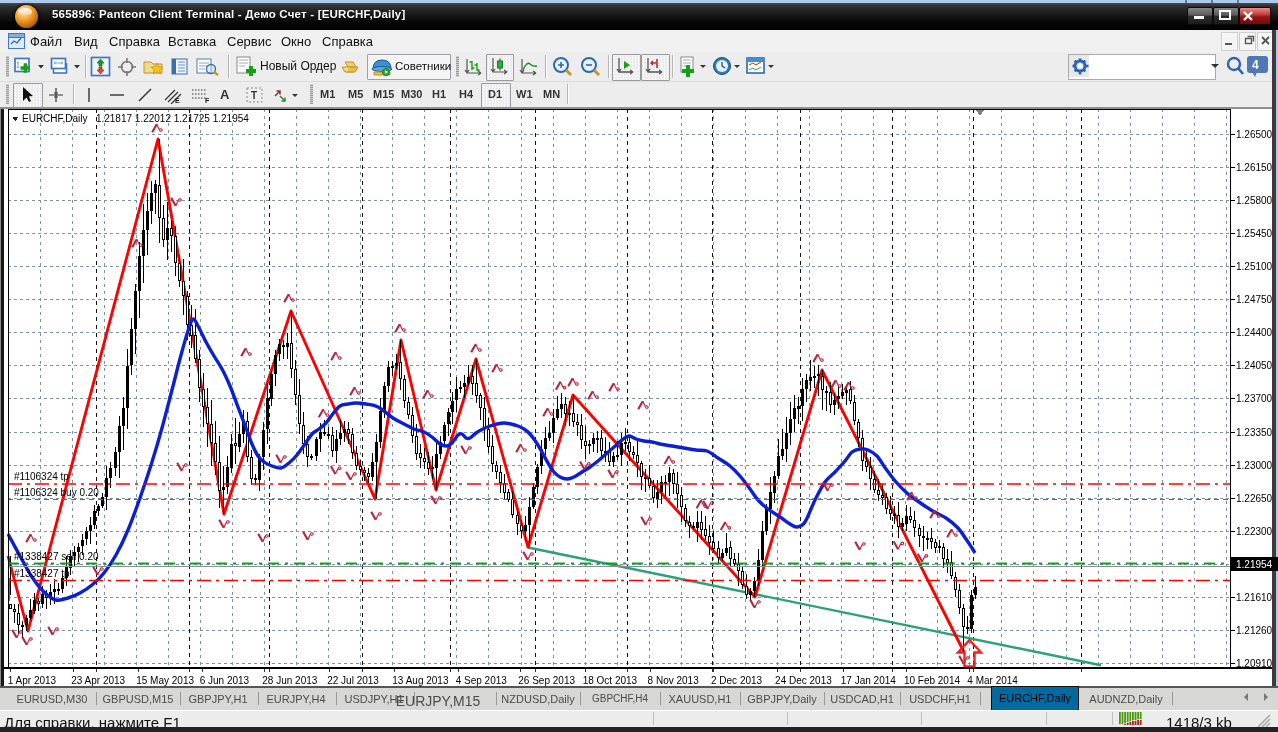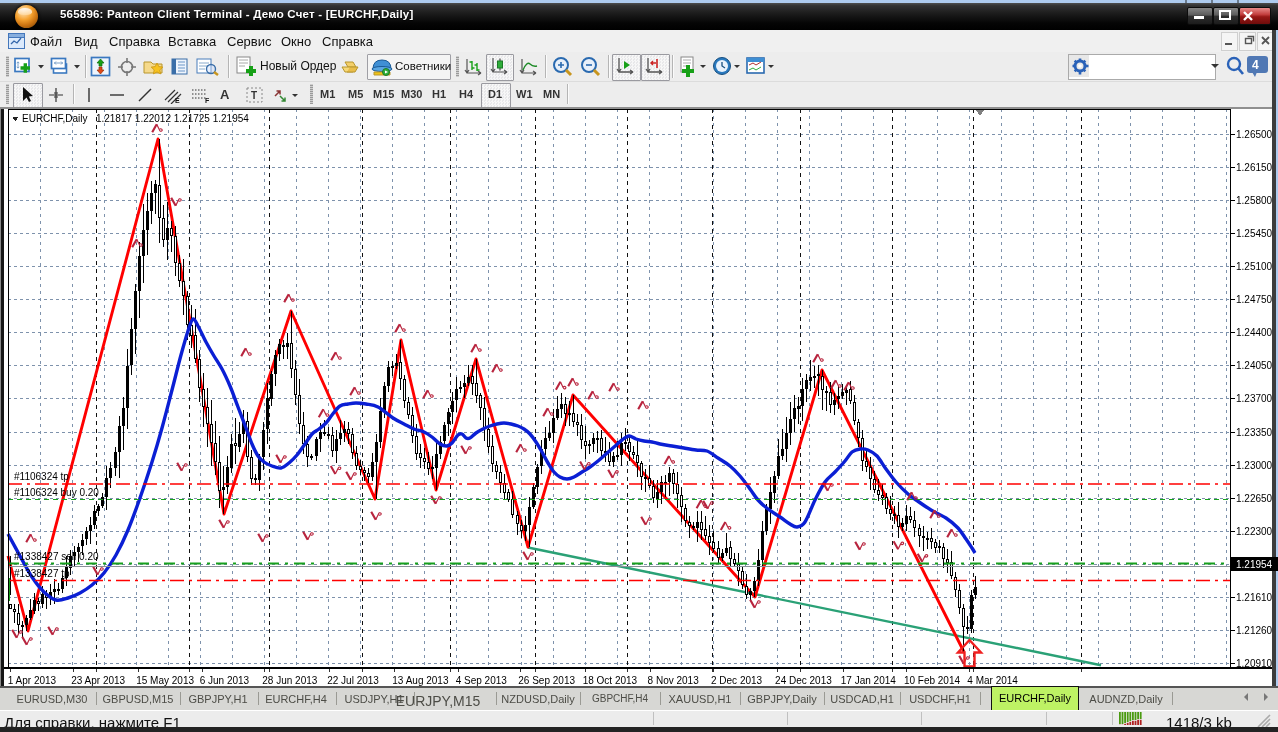--- a/index.html
+++ b/index.html
@@ -1,32 +1,32 @@
 <!DOCTYPE html>
 <html><head><meta charset="utf-8">
 <style>
 html,body{margin:0;padding:0;width:1278px;height:732px;overflow:hidden;}
 body{font-family:"Liberation Sans",sans-serif;background:#aecbee;position:relative;}
 .abs{position:absolute;}
 .titlebar{left:0;top:3px;width:1278px;height:27px;background:linear-gradient(#4e4e4e 0%,#323232 10%,#1b1b1b 40%,#050505 75%,#000 100%);}
-.titletxt{left:52px;top:8px;color:#fff;font-size:11.5px;font-weight:bold;letter-spacing:0.2px;text-shadow:0 1px 1px #000;margin-left:8px;}
+.titletxt{left:52px;top:8px;color:#fff;font-size:11.5px;font-weight:bold;letter-spacing:0.2px;text-shadow:0 1px 1px #000;}
 .menubar{left:0;top:30px;width:1278px;height:22px;background:#f0f0f0;border-bottom:1px solid #d9d9d9;}
 .menuitem{position:absolute;top:34px;font-size:13px;color:#111;}
 .tb1{left:0;top:52px;width:1278px;height:29px;background:#ededed;border-bottom:1px solid #dcdcdc;}
 .tb2{left:0;top:82px;width:1278px;height:25px;background:#ededed;}
 .grip{position:absolute;width:3px;background:repeating-linear-gradient(#cfcfcf 0 1px,#9a9a9a 1px 2px);}
 .sep{position:absolute;width:1px;background:#b5b5b5;box-shadow:1px 0 0 #fbfbfb;}
 .tbtxt{position:absolute;font-size:12px;color:#111;}
 .pressed{border:1px solid #9a9aa0;background:
  repeating-conic-gradient(#f7f7f7 0% 25%, #e8e8ea 0% 50%) 0 0/3px 3px;border-radius:1px;}
 .raisedbtn{border:1px solid #9f9fa5;background:#f4f4f4;border-radius:1px;}
 .tfbtn{position:absolute;font-size:11px;font-weight:bold;color:#333;}
 .winbtn{position:absolute;top:7px;height:16px;border:1px solid #0c0c0c;border-radius:2px;}
 .tabbar{left:0;top:688px;width:1278px;height:22px;background:#d7d7d4;}
-.activetab{position:absolute;left:991px;top:686px;width:88px;height:24px;background:#bef264;border:1.5px solid #111;border-bottom:none;font-size:11px;color:#000;text-align:center;padding-top:5px;box-sizing:border-box;}
+.activetab{position:absolute;left:991px;top:686px;width:88px;height:24px;background:#0369a1;border:1.5px solid #111;border-bottom:none;font-size:11px;color:#000;text-align:center;padding-top:5px;box-sizing:border-box;}
 .statusbar{left:0;top:710px;width:1278px;height:17px;background:#ececec;border-top:1px solid #fff;font-size:11px;color:#111;}
 .ssep{position:absolute;top:2px;width:1px;height:13px;background:#c0c0c0;}
 </style></head>
 <body>
 
 <div class="abs" style="left:0;top:0;width:1278px;height:3px;background:#aecbee"></div>
 <div class="abs" style="left:1185px;top:0;width:2px;height:3px;background:#6b7b8d"></div>
 <div class="abs" style="left:1211px;top:0;width:2px;height:3px;background:#6b7b8d"></div>
 <div class="abs" style="left:1237px;top:0;width:2px;height:3px;background:#6b7b8d"></div>
 
@@ -962,21 +962,21 @@
 <line x1="843.3" y1="669" x2="843.3" y2="671.5" stroke="#333" stroke-width="1"></line>
 <line x1="906.4" y1="669" x2="906.4" y2="671.5" stroke="#333" stroke-width="1"></line>
 <line x1="969.8" y1="669" x2="969.8" y2="671.5" stroke="#333" stroke-width="1"></line>
 </svg>
 
 <div class="abs" style="left:0;top:686px;width:1278px;height:2px;background:#555"></div>
 <div class="abs tabbar"></div>
 <div class="abs" style="left:52px;top:693px;font-size:11px;color:#4c4c46;transform:translateX(-50%)">EURUSD,M30</div>
 <div class="abs" style="left:138px;top:693px;font-size:11px;color:#4c4c46;transform:translateX(-50%)">GBPUSD,M15</div>
 <div class="abs" style="left:218px;top:693px;font-size:11px;color:#4c4c46;transform:translateX(-50%)">GBPJPY,H1</div>
-<div class="abs" style="left:296px;top:693px;font-size:11px;color:#4c4c46;transform:translateX(-50%)">EURCHF,H4</div>
+<div class="abs" style="left:296px;top:693px;font-size:11px;color:#4c4c46;transform:translateX(-50%)">EURJPY,H4</div>
 <div class="abs" style="left:374px;top:693px;font-size:11px;color:#4c4c46;transform:translateX(-50%)">USDJPY,H1</div>
 <div class="abs" style="left:438px;top:693px;font-size:14px;color:#4c4c46;transform:translateX(-50%)">EURJPY,M15</div>
 <div class="abs" style="left:538px;top:693px;font-size:11px;color:#4c4c46;transform:translateX(-50%)">NZDUSD,Daily</div>
 <div class="abs" style="left:620px;top:693px;font-size:10px;color:#4c4c46;transform:translateX(-50%)">GBPCHF,H4</div>
 <div class="abs" style="left:700px;top:693px;font-size:11px;color:#4c4c46;transform:translateX(-50%)">XAUUSD,H1</div>
 <div class="abs" style="left:782px;top:693px;font-size:11px;color:#4c4c46;transform:translateX(-50%)">GBPJPY,Daily</div>
 <div class="abs" style="left:862px;top:693px;font-size:11px;color:#4c4c46;transform:translateX(-50%)">USDCAD,H1</div>
 <div class="abs" style="left:940px;top:693px;font-size:11px;color:#4c4c46;transform:translateX(-50%)">USDCHF,H1</div>
 <div class="abs" style="left:1126px;top:693px;font-size:11px;color:#4c4c46;transform:translateX(-50%)">AUDNZD,Daily</div>
 <div class="abs" style="left:96px;top:692px;width:1px;height:13px;background:#9a9a94"></div>

